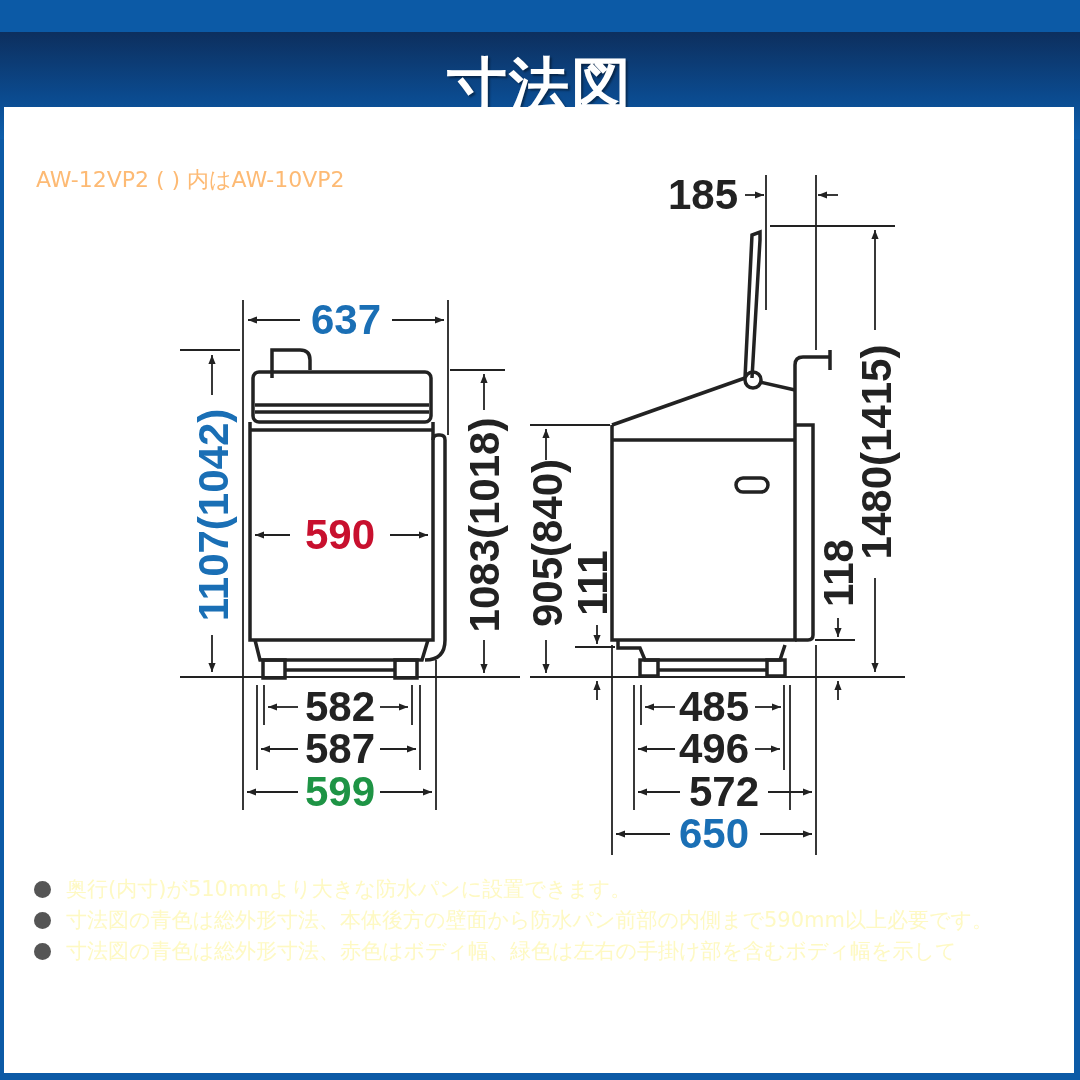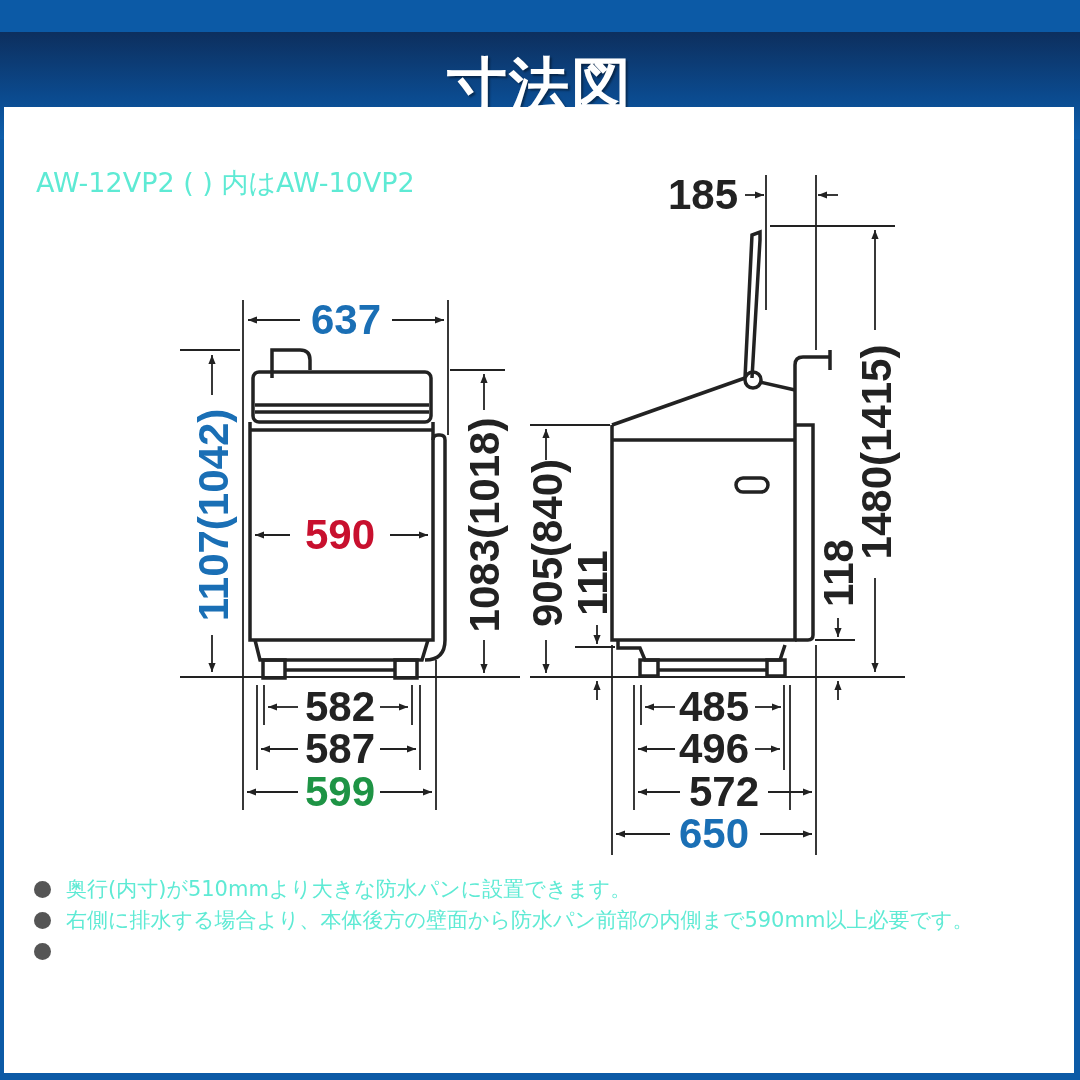--- a/index.html
+++ b/index.html
@@ -1,22 +1,22 @@
 <!DOCTYPE html>
 <html><head>
 <meta charset="utf-8">
 <style>
   html,body{margin:0;padding:0;}
   body{width:1080px;height:1080px;overflow:hidden;background:#0c5aa6;font-family:"DejaVu Sans",sans-serif;position:relative;}
   .header{position:absolute;left:0;top:0;width:1080px;height:107px;background:linear-gradient(#0d2f5e 0%,#0b4a8e 60%,#0d5eab 100%);margin-top:32px;}
   .title{position:absolute;left:0;top:14px;width:1080px;text-align:center;color:#fff;font-size:60px;font-weight:bold;letter-spacing:2px;text-shadow:2px 2px 2px rgba(0,0,0,.4);}
   .panel{position:absolute;left:4px;top:107px;width:1070px;height:966px;background:#fff;}
-  .model{position:absolute;left:36px;top:165px;font-size:27px;color:#5eead4;text-align:right;}
+  .model{position:absolute;left:36px;top:165px;font-size:22px;color:#fdba74;text-align:right;}
   svg.drawing{position:absolute;left:0;top:0;}
-  .notes{position:absolute;left:34px;top:874px;width:1040px;font-size:21px;color:#5eead4;line-height:31px;}
+  .notes{position:absolute;left:34px;top:874px;width:1040px;font-size:21px;color:#fef9c3;line-height:31px;}
   .note{position:relative;padding-left:32px;}
   .bullet{position:absolute;left:0;top:7px;width:17px;height:17px;border-radius:50%;background:#555;}
   .cont{padding-left:32px;}
 </style>
 </head>
 <body>
 
 <div class="header">
   <div class="title">寸法図</div>
 </div>
@@ -136,15 +136,15 @@
     <text transform="translate(853,573) rotate(-90)" fill="#222">118</text>
     <text x="714" y="721" fill="#222">485</text>
     <text x="714" y="763" fill="#222">496</text>
     <text x="724" y="806" fill="#222">572</text>
     <text x="714" y="848" fill="#1a6fb5">650</text>
   </g>
 </svg>
 
 <div class="notes">
   <div class="note"><span class="bullet"></span><span>奥行(内寸)が510mmより大きな防水パンに設置できます。</span></div>
-  <div class="note"><span class="bullet"></span><span>右側に排水する場合より、本体後方の壁面から防水パン前部の内側まで590mm以上必要です。</span></div>
-  <div class="note"><span class="bullet"></span></div>
+  <div class="note"><span class="bullet"></span><span>寸法図の青色は総外形寸法、本体後方の壁面から防水パン前部の内側まで590mm以上必要です。</span></div>
+  <div class="note"><span class="bullet"></span><span>寸法図の青色は総外形寸法、赤色はボディ幅、緑色は左右の手掛け部を含むボディ幅を示して</span></div>
 </div>
 
 </body></html>

